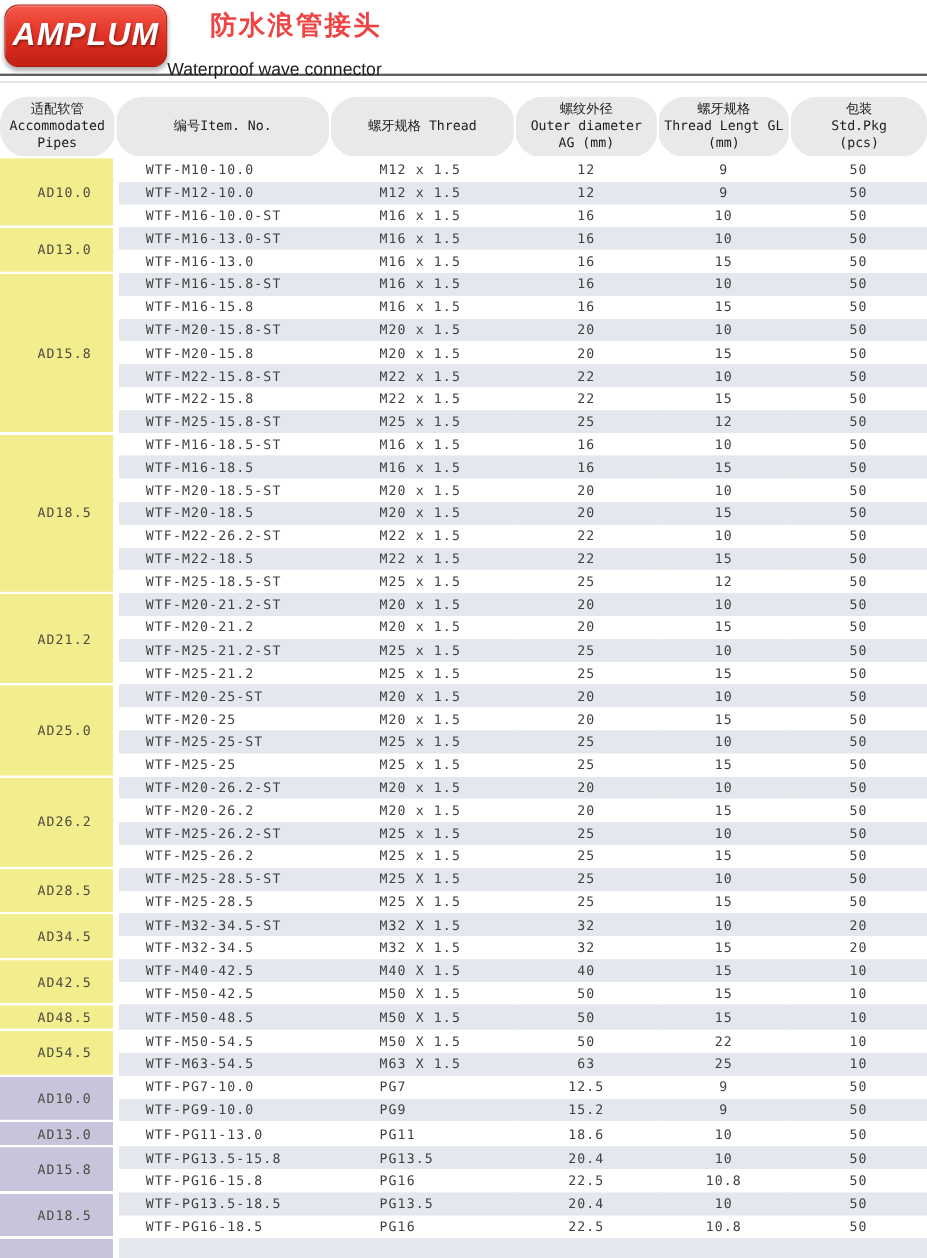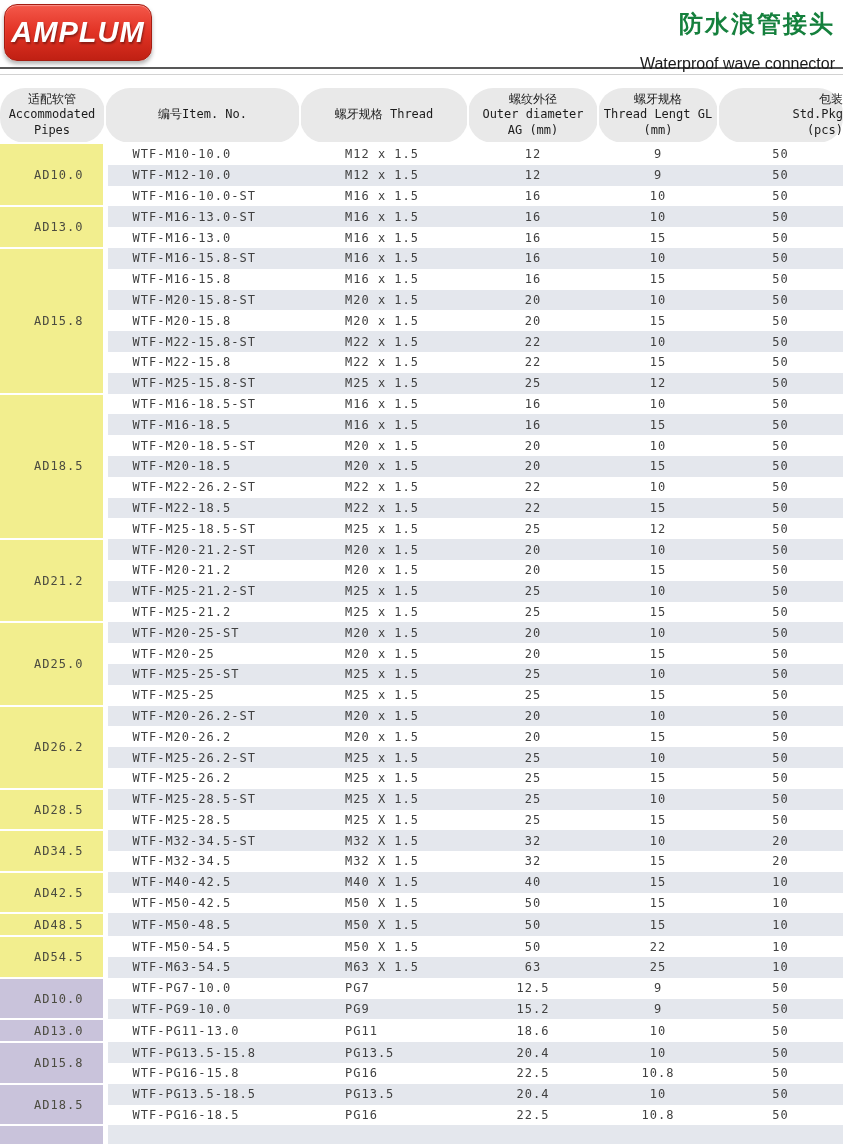--- a/index.html
+++ b/index.html
@@ -6,39 +6,39 @@
     margin: 0; padding: 0;
     width: 843px; height: 1144px;
     background: #ffffff;
     overflow: hidden;
     font-family: "Liberation Sans", sans-serif;
   }
   .page { width: 843px; height: 1144px; position: relative; }
 
   
   .page-header {
-    display: flex; justify-content: space-between; align-items: flex-start;
-    padding: 4px 6px 0 4px; height: 62px; box-sizing: border-box; gap: 16px;
+    display: flex; justify-content: flex-start; align-items: flex-start;
+    padding: 4px 6px 0 4px; height: 62px; box-sizing: border-box;
   }
   .logo {
     width: 146px; height: 55px;
     display: flex; align-items: center; justify-content: center;
     background: linear-gradient(180deg, #f4584a 0%, #e23325 48%, #c02013 100%);
     border: 1px solid #a51d12;
     border-radius: 13px;
     box-shadow: 0 3px 4px rgba(0,0,0,0.30), inset 0 1px 1px rgba(255,255,255,0.35);
   }
   .logo span {
     color: #ffffff; font-weight: bold; font-style: italic;
     font-size: 29px; letter-spacing: 1px;
     text-shadow: 1px 2px 2px rgba(0,0,0,0.35);
     font-family: "Liberation Sans", sans-serif;
   }
   .titles { text-align: right; padding-top: 7px; padding-right: 2px; }
-  .title-zh { font-size: 24px; font-weight: bold; color: #15803d; letter-spacing: 2px; line-height: 1.1; }
+  .title-zh { font-size: 24px; font-weight: bold; color: #ef4444; letter-spacing: 2px; line-height: 1.1; }
   .title-en { font-size: 16px; color: #1a1a1a; margin-top: 18px; }
 
   .rule {
     margin-top: 5px;
     height: 5px;
     border-top: 2px solid #585858;
     border-bottom: 1px solid #d2d2d2;
   }
 
   
@@ -52,21 +52,21 @@
     background: #e9e9e9;
     border-right: 2px solid #ffffff;
     border-bottom: 2px solid #ffffff;
     text-align: center; vertical-align: middle;
     height: 52px;
     font-family: "DejaVu Sans Mono", monospace;
     font-size: 12px; line-height: 1.3; color: #1c1c1c;
     padding: 1px 0;
     border-radius: 25px;
   }
-  thead td:last-child { border-right: none; text-align: right; }
+  thead td:last-child { border-right: none; }
 
   tbody td {
     height: 20.8px;
     font-family: "DejaVu Sans Mono", monospace;
     font-size: 12px; line-height: 1;
     color: #404040;
     padding: 0;
     vertical-align: middle;
     white-space: nowrap;
     overflow: hidden;

